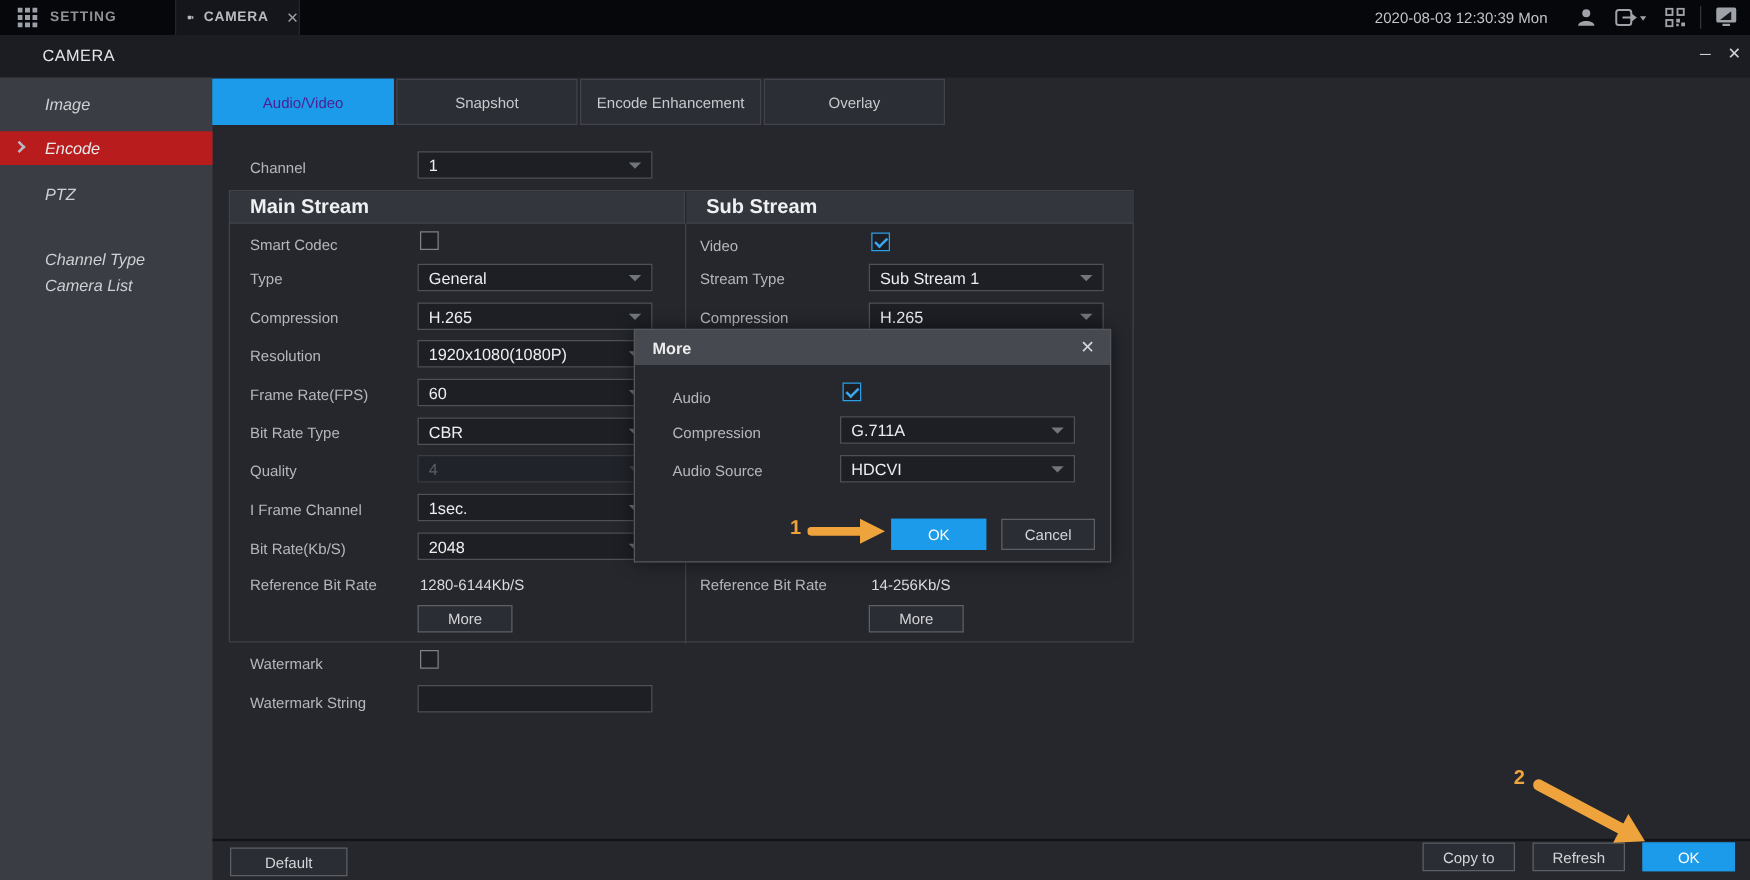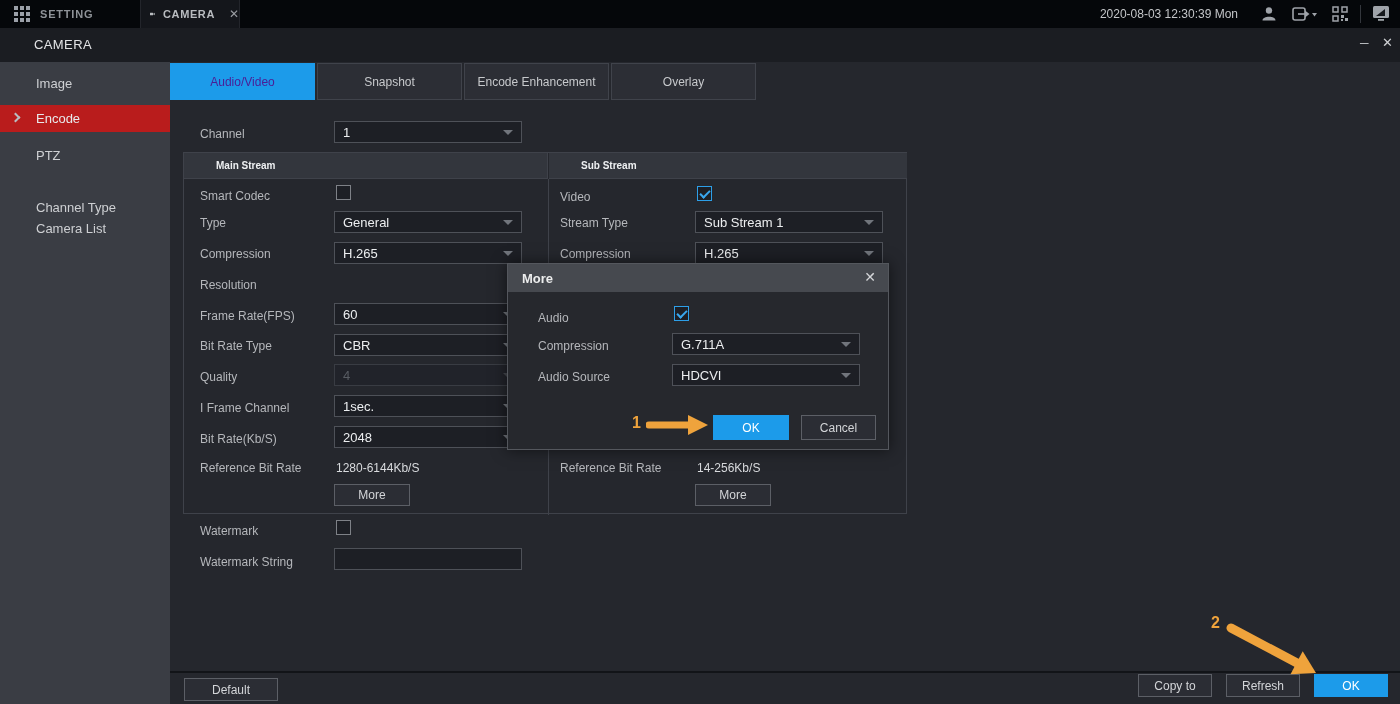--- a/index.html
+++ b/index.html
@@ -18,21 +18,21 @@
 
   
   .appbar { left:0; top:28px; width:1400px; height:34px; background:#1b1d22; }
   .appbar .win-title { position:absolute; left:34px; top:9px; font-size:13px; color:#e3e4e6; letter-spacing:.4px; }
   .win-min { position:absolute; left:1360px; top:36px; width:14px; height:14px; color:#cfd1d4; font-size:12px; cursor:pointer; }
   .win-close { position:absolute; left:1382px; top:35px; width:14px; height:14px; color:#cfd1d4; font-size:13px; cursor:pointer; }
 
   
   .sidebar { left:0; top:62px; width:170px; height:642px; background:#3a3d44; }
   .side-item { position:absolute; left:0; width:170px; height:27px; display:flex; align-items:center; color:#ced0d3; font-size:13px; cursor:pointer; }
-  .side-item .txt { margin-left:36px; }
+  .side-item .txt { margin-left:36px;font-style:italic; }
   .side-item.active { background:#b91c1c; color:#e8e9eb; }
   .side-chevron { position:absolute; left:12px; top:9px; width:7px; height:7px; border-top:2px solid #b9bcc0; border-right:2px solid #b9bcc0; transform:rotate(45deg); }
 
   
   .tab { position:absolute; top:63px; width:145px; height:37px; display:flex; align-items:center; justify-content:center; font-size:12px; color:#c7c9cc; background:#2c2e35; border:1px solid #40434b; cursor:pointer; }
   .tab.active { background:#1c9bea; border-color:#1c9bea; color:#4c1d95; }
 
   
   .lbl { position:absolute; font-size:12px; color:#b5b7bb; }
   .val-text { position:absolute; font-size:12px; color:#d9dbde; }
@@ -43,21 +43,21 @@
   .select.disabled .caret { border-top-color:#45484f; }
   .checkbox { position:absolute; width:15px; height:15px; background:#1d1f25; border:1px solid #7e8187; cursor:pointer; }
   .checkbox.checked { border-color:#2d9fe8; }
   .checkbox.checked::after { content:''; position:absolute; left:2px; top:3px; width:8px; height:4px; border-left:2px solid #3aa7ee; border-bottom:2px solid #3aa7ee; transform:rotate(-45deg); }
   .btn { position:absolute; background:#2b2d34; border:1px solid #5c5f66; color:#d3d5d8; font-size:12px; display:flex; align-items:center; justify-content:center; cursor:pointer; }
   .btn.primary { background:#1c9bea; border-color:#1c9bea; color:#ffffff; }
 
   
   .panels { left:183px; top:152px; width:724px; height:362px; border:1px solid #3f424a; }
   .panel-header { position:absolute; top:0; height:26px; background:#33363d; border-bottom:1px solid #3f424a; display:flex; align-items:center; }
-  .panel-header .ph-txt { margin-left:32px; font-size:10px; font-weight:bold; color:#eef0f2; }
+  .panel-header .ph-txt { margin-left:16px; font-size:16px; font-weight:bold; color:#eef0f2; }
 
   
   .dialog { left:507px; top:263px; width:382px; height:187px; background:#26282d; border:1px solid #54575d; box-shadow:0 0 14px rgba(0,0,0,.55); z-index:10; }
   .dialog-titlebar { position:absolute; left:0; top:0; width:100%; height:28px; background:#46494f; display:flex; align-items:center; }
   .dialog-title { margin-left:14px; font-size:13px; font-weight:bold; color:#eceded; }
   .dialog-close { position:absolute; right:12px; top:5px; font-size:14px; color:#d4d6d9; cursor:pointer; }
 
   
   .anno-num { position:absolute; color:#efa33c; font-size:16px; font-weight:bold; z-index:20; }
   .anno-svg { position:absolute; z-index:20; }
@@ -191,20 +191,24 @@
       <span class="caret"></span>
   </div>
 
   <div class="lbl" style="left:200px;top:247px;">Compression</div>
   <div class="select" style="left:334px;top:242px;width:188px;">
     <span>H.265</span>
       <span class="caret"></span>
   </div>
 
   <div class="lbl" style="left:200px;top:278px;">Resolution</div>
+  <div class="select" style="left:334px;top:272px;width:188px;">
+    <span>1920x1080(1080P)</span>
+      <span class="caret"></span>
+  </div>
 
   <div class="lbl" style="left:200px;top:309px;">Frame Rate(FPS)</div>
   <div class="select" style="left:334px;top:303px;width:188px;">
     <span>60</span>
       <span class="caret"></span>
   </div>
 
   <div class="lbl" style="left:200px;top:339px;">Bit Rate Type</div>
   <div class="select" style="left:334px;top:334px;width:188px;">
     <span>CBR</span>

